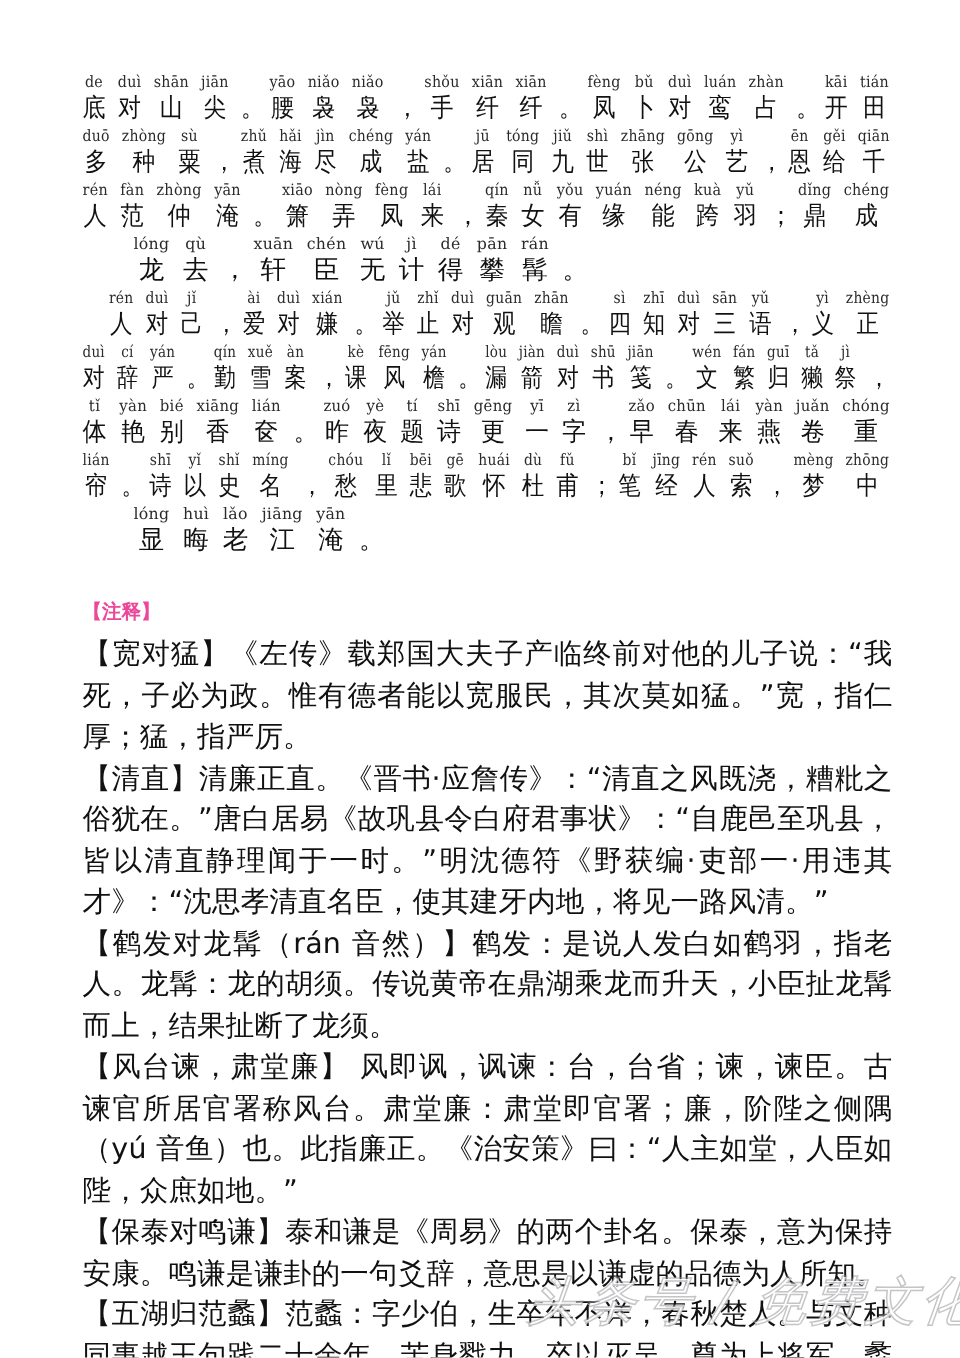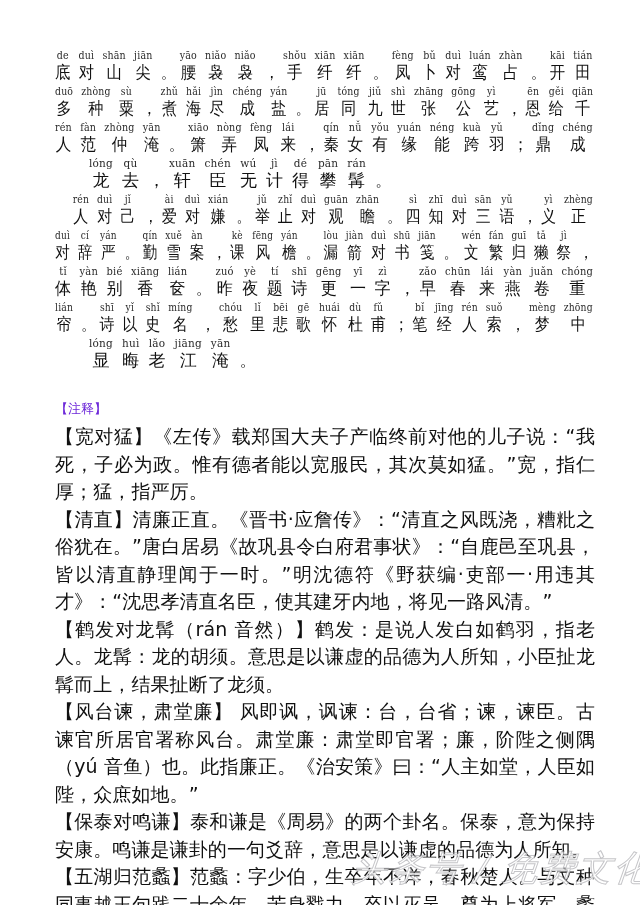--- a/index.html
+++ b/index.html
@@ -87,22 +87,22 @@
   #notes {
     position: absolute;
     left: 55px;
     top: 395px;
     width: 540px;
   }
   .note-head {
     font-family: "DejaVu Sans", "Liberation Sans", sans-serif;
     font-size: 13px;
     line-height: 28px;
-    color: #6d28d9;
-    font-weight: normal;
+    color: #ec4899;
+    font-weight: bold;
   }
   .note {
     font-family: "DejaVu Sans", "Liberation Sans", sans-serif;
     font-size: 19px;
     line-height: 27.5px;
     color: #111;
     text-align: justify;
     text-justify: inter-ideograph;
     margin: 0;
     letter-spacing: 0.1px;
@@ -985,21 +985,21 @@
         </span>
         <span class="gap-sm"></span>
       </div>
     </div>
 
   <div id="notes">
     <div class="note-head">【注释】</div>
     <div id="notes-list">
         <p class="note">【宽对猛】《左传》载郑国大夫子产临终前对他的儿子说：“我死，子必为政。惟有德者能以宽服民，其次莫如猛。”宽，指仁厚；猛，指严厉。</p>
         <p class="note">【清直】清廉正直。《晋书·应詹传》：“清直之风既浇，糟粃之俗犹在。”唐白居易《故巩县令白府君事状》：“自鹿邑至巩县，皆以清直静理闻于一时。”明沈德符《野获编·吏部一·用违其才》：“沈思孝清直名臣，使其建牙内地，将见一路风清。”</p>
-        <p class="note">【鹤发对龙髯（rán 音然）】鹤发：是说人发白如鹤羽，指老人。龙髯：龙的胡须。意思是以谦虚的品德为人所知，小臣扯龙髯而上，结果扯断了龙须。</p>
+        <p class="note">【鹤发对龙髯（rán 音然）】鹤发：是说人发白如鹤羽，指老人。龙髯：龙的胡须。传说黄帝在鼎湖乘龙而升天，小臣扯龙髯而上，结果扯断了龙须。</p>
         <p class="note">【风台谏，肃堂廉】 风即讽，讽谏：台，台省；谏，谏臣。古谏官所居官署称风台。肃堂廉：肃堂即官署；廉，阶陛之侧隅（yú 音鱼）也。此指廉正。《治安策》曰：“人主如堂，人臣如陛，众庶如地。”</p>
         <p class="note">【保泰对鸣谦】泰和谦是《周易》的两个卦名。保泰，意为保持安康。鸣谦是谦卦的一句爻辞，意思是以谦虚的品德为人所知。</p>
         <p class="note">【五湖归范蠡】范蠡：字少伯，生卒年不详，春秋楚人。与文种同事越王句践二十余年，苦身戮力，卒以灭吴，尊为上将军。蠡以大名之下，难以久居，且句践为人，可与共患难，难</p>
       </div>
   </div>
 
   <div id="watermark">头条号 / 免费文化</div>
 
 </div>
 

